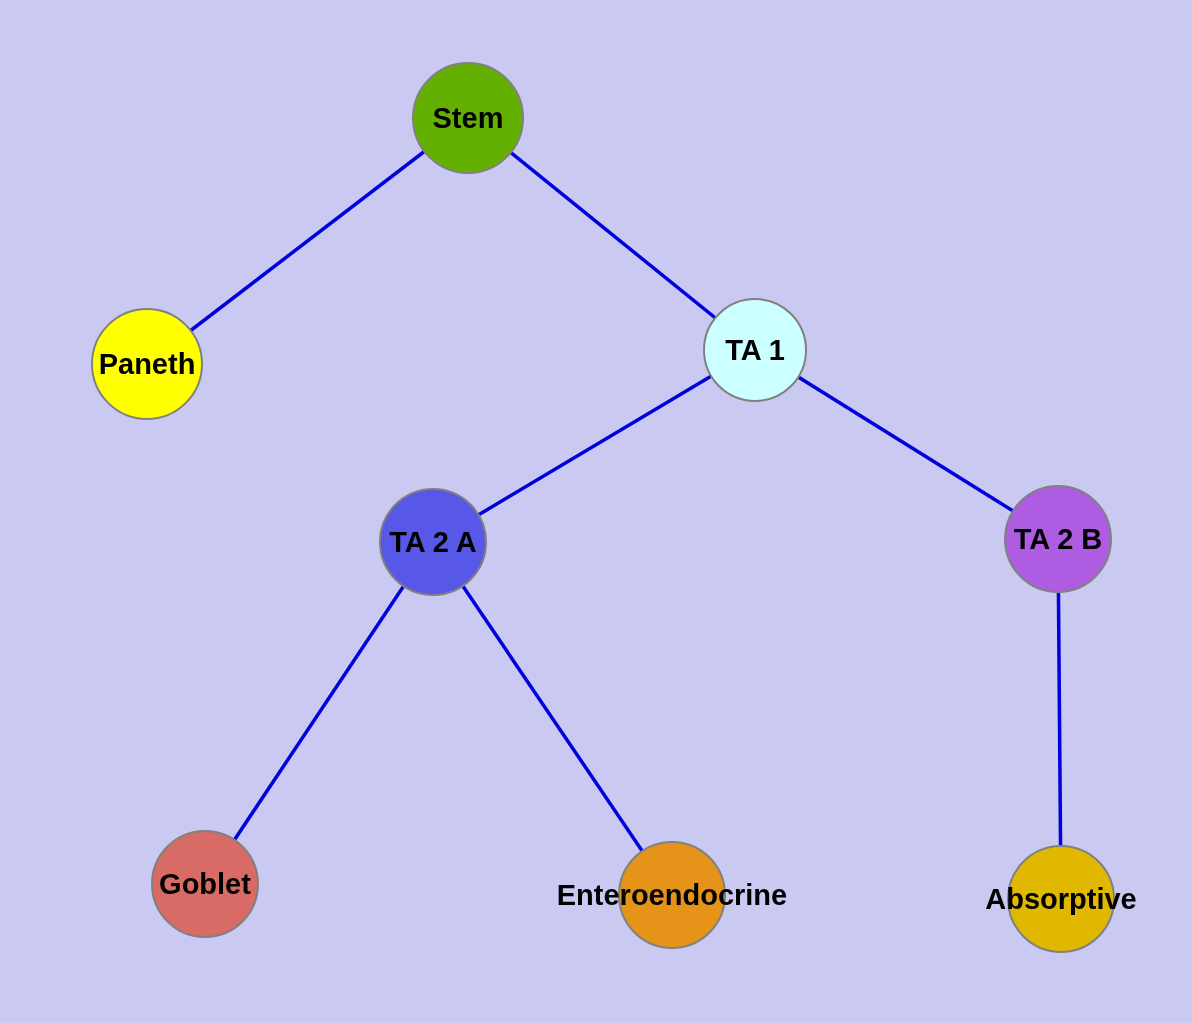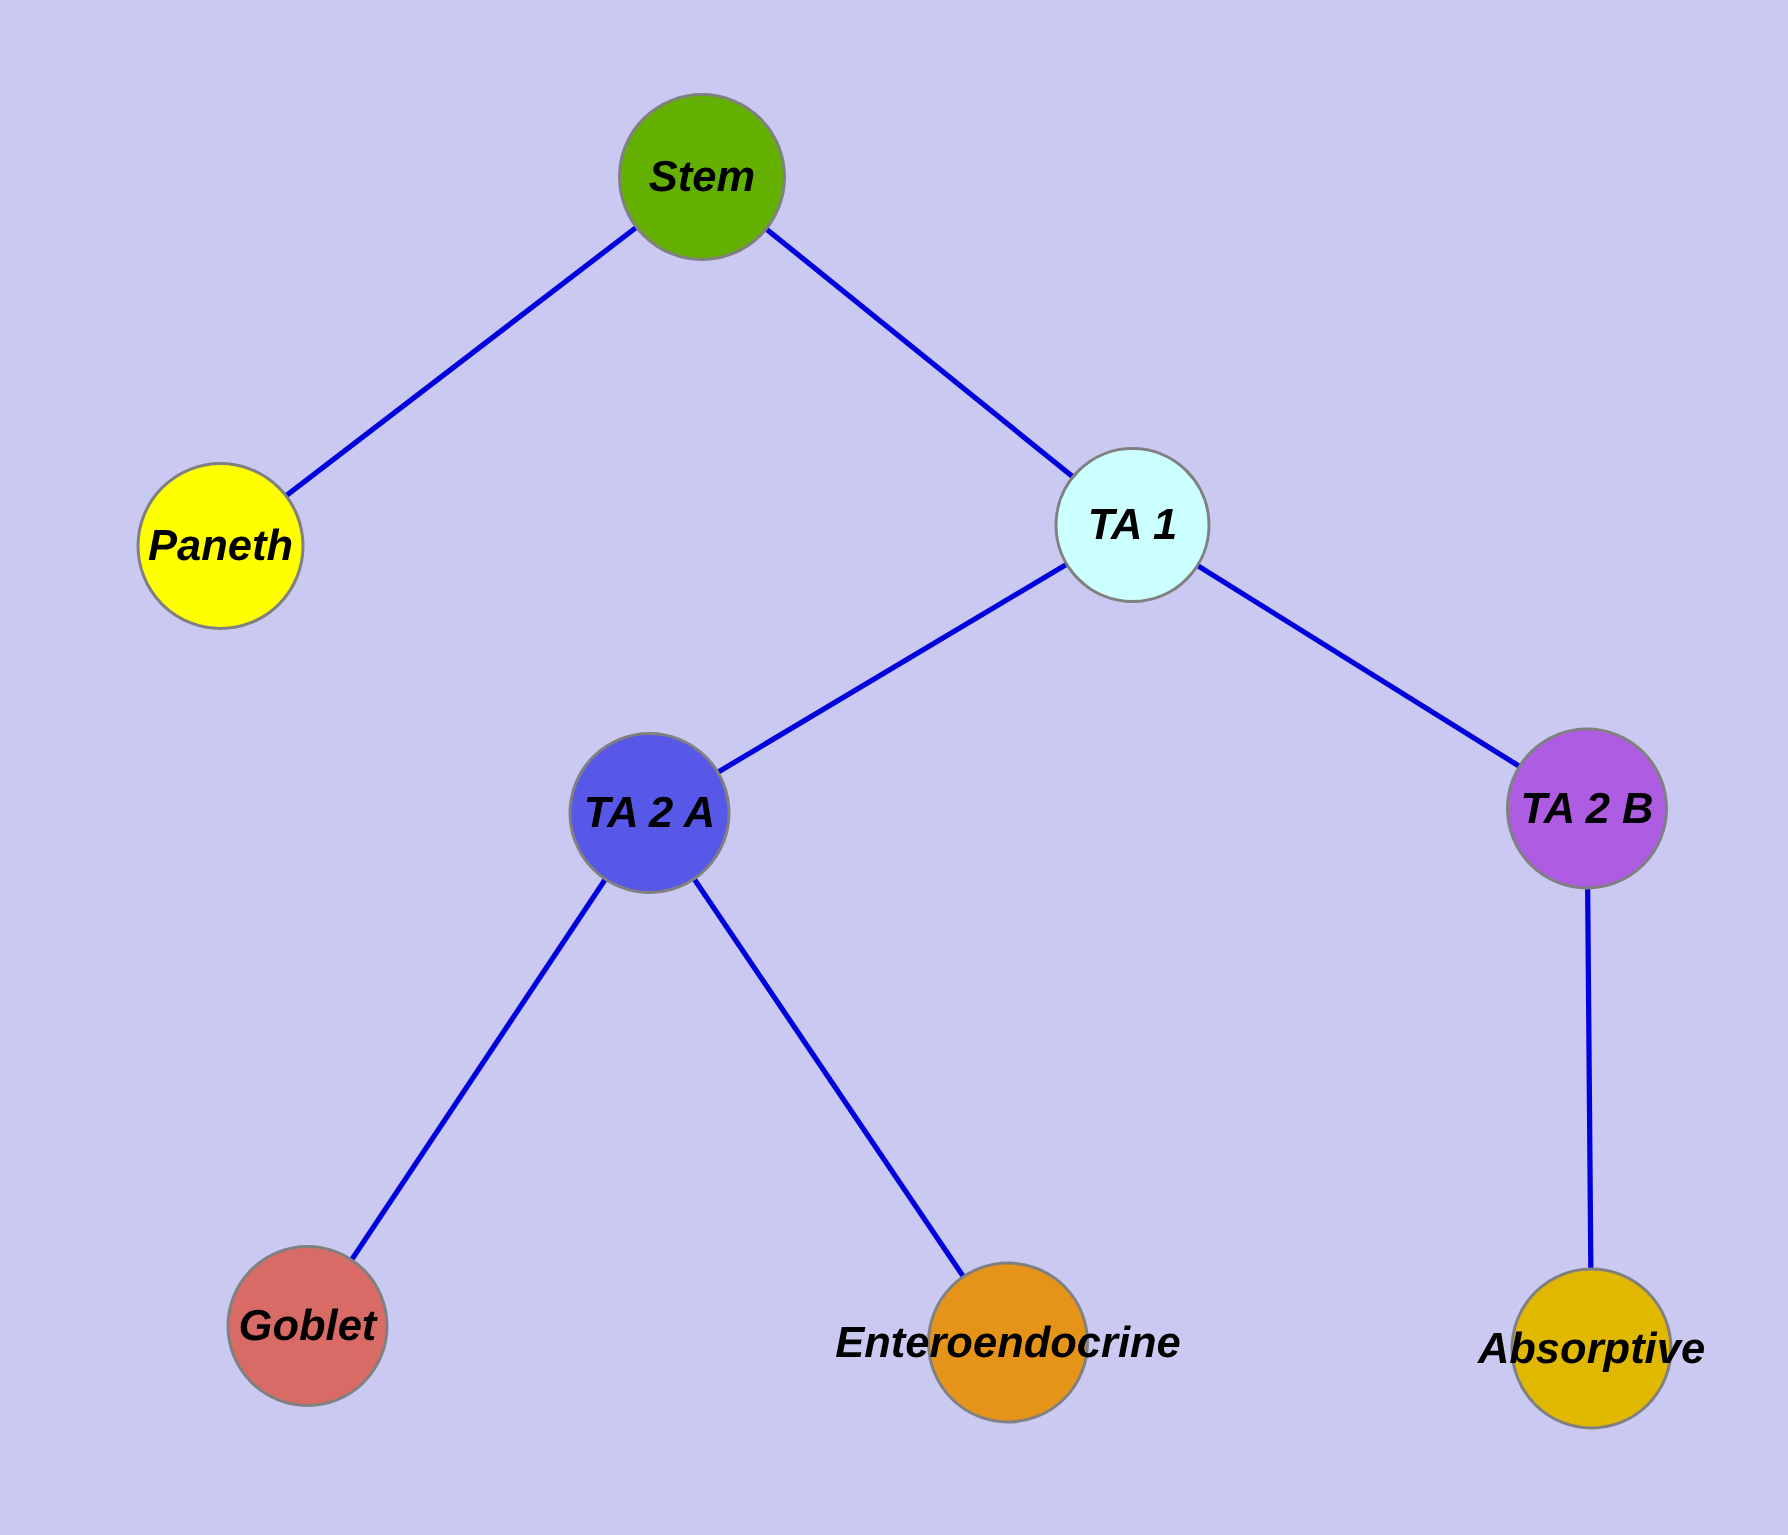--- a/index.html
+++ b/index.html
@@ -7,21 +7,20 @@
     padding: 0;
     width: 1192px;
     height: 1023px;
     overflow: hidden;
     font-family: "Liberation Sans", sans-serif;
   }
   #canvas-wrap {
     position: relative;
     width: 1192px;
     height: 1023px;
-    font-style: italic;
   }
   svg {
     display: block;
   }
   .node-label {
     font-family: "Liberation Sans", sans-serif;
     font-weight: bold;
     font-size: 29px;
     text-anchor: middle;
     dominant-baseline: middle;

